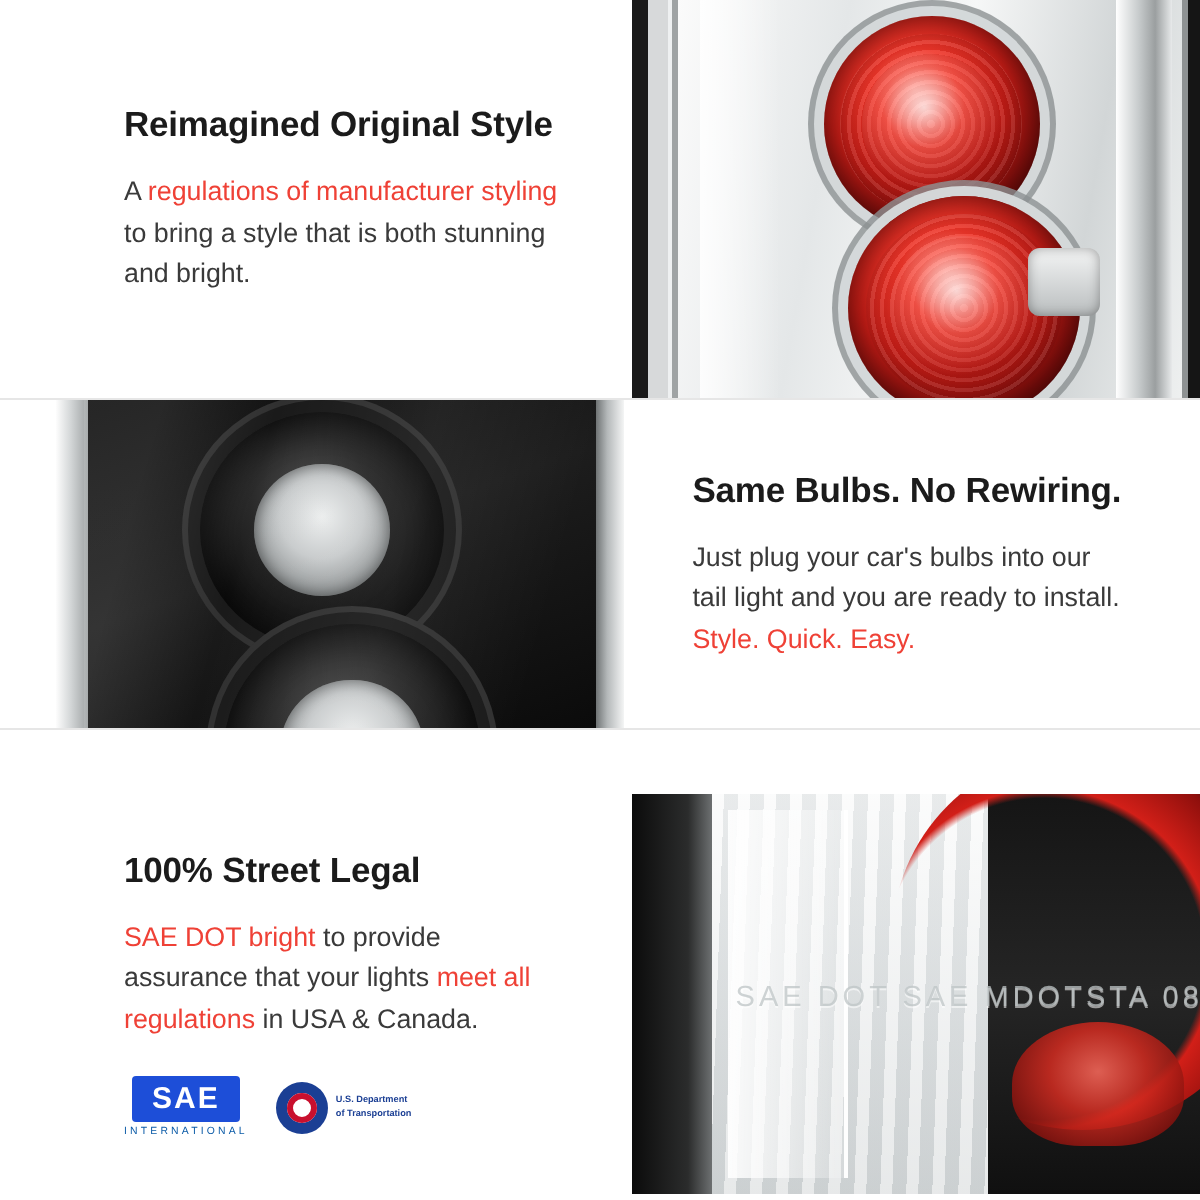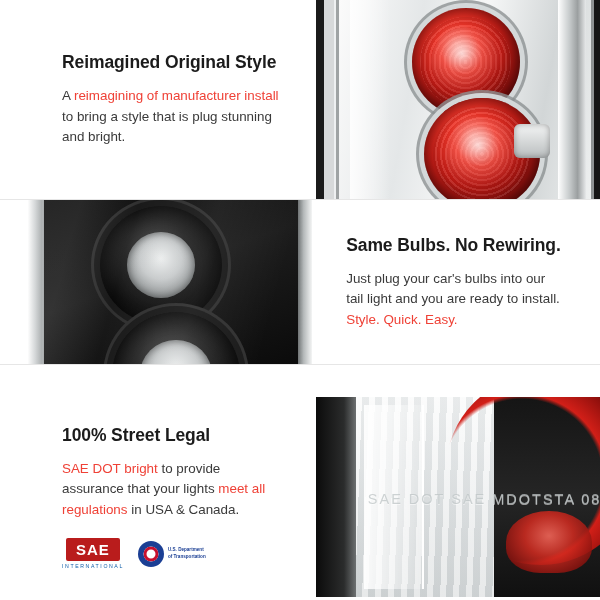--- a/index.html
+++ b/index.html
@@ -160,21 +160,21 @@
     font-family: "Liberation Sans", sans-serif;
     text-shadow: 0 1px 0 rgba(255,255,255,.55);
     white-space: nowrap;
   }
 
   
   .logos { display: flex; align-items: center; gap: 14px; margin-top: 18px; }
   .sae-logo { display: flex; flex-direction: column; align-items: center; }
   .sae-mark {
     font-size: 15px; font-weight: bold; color: #ffffff;
-    background: #b91c1c; padding: 3px 10px 3px 10px; border-radius: 2px;
+    background: #1d4ed8; padding: 3px 10px 3px 10px; border-radius: 2px;
     letter-spacing: 1px;
   }
   .sae-sub { font-size: 5.2px; letter-spacing: 1.6px; color: #0d5ca8; margin-top: 2px; }
   .dot-logo { display: flex; align-items: center; gap: 4px; }
   .dot-seal {
     width: 26px; height: 26px; border-radius: 50%;
     background: #1b3f94;
     position: relative;
   }
   .dot-seal::after {
@@ -187,21 +187,21 @@
   .dot-text { font-size: 4.6px; line-height: 1.35; color: #1b3f94; font-weight: bold; }
 </style>
 </head>
 <body>
 
 <div class="page">
 
   <div class="row row-1">
     <div class="text-cell">
       <h2>Reimagined Original Style</h2>
-      <p><span>A </span><span class="accent">reimagining of manufacturer install</span><span> to bring a style that is plug stunning and bright.</span></p>
+      <p><span>A </span><span class="accent">regulations of manufacturer styling</span><span> to bring a style that is both stunning and bright.</span></p>
     </div>
     <div class="img-cell">
       <div class="taillight-1">
         <div class="tl1-body"></div>
         <div class="tl1-gloss"></div>
         <div class="tl1-chrome-strip"></div>
         <div class="lamp lamp-a">
             <div class="lamp-rings"></div>
           </div>
         <div class="lamp lamp-b">

